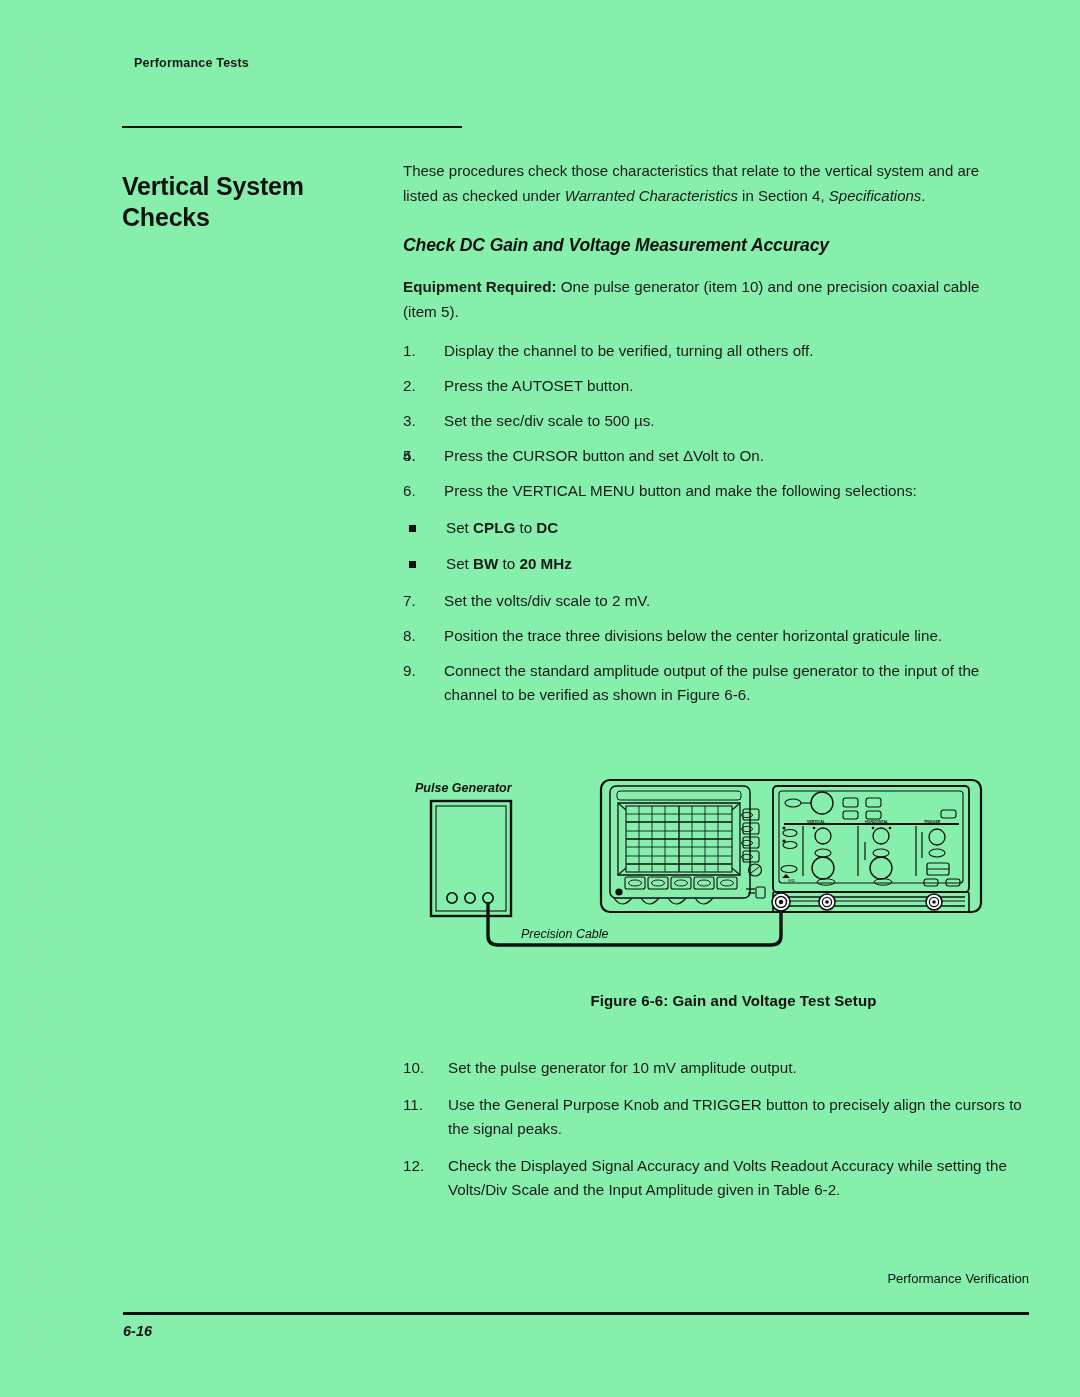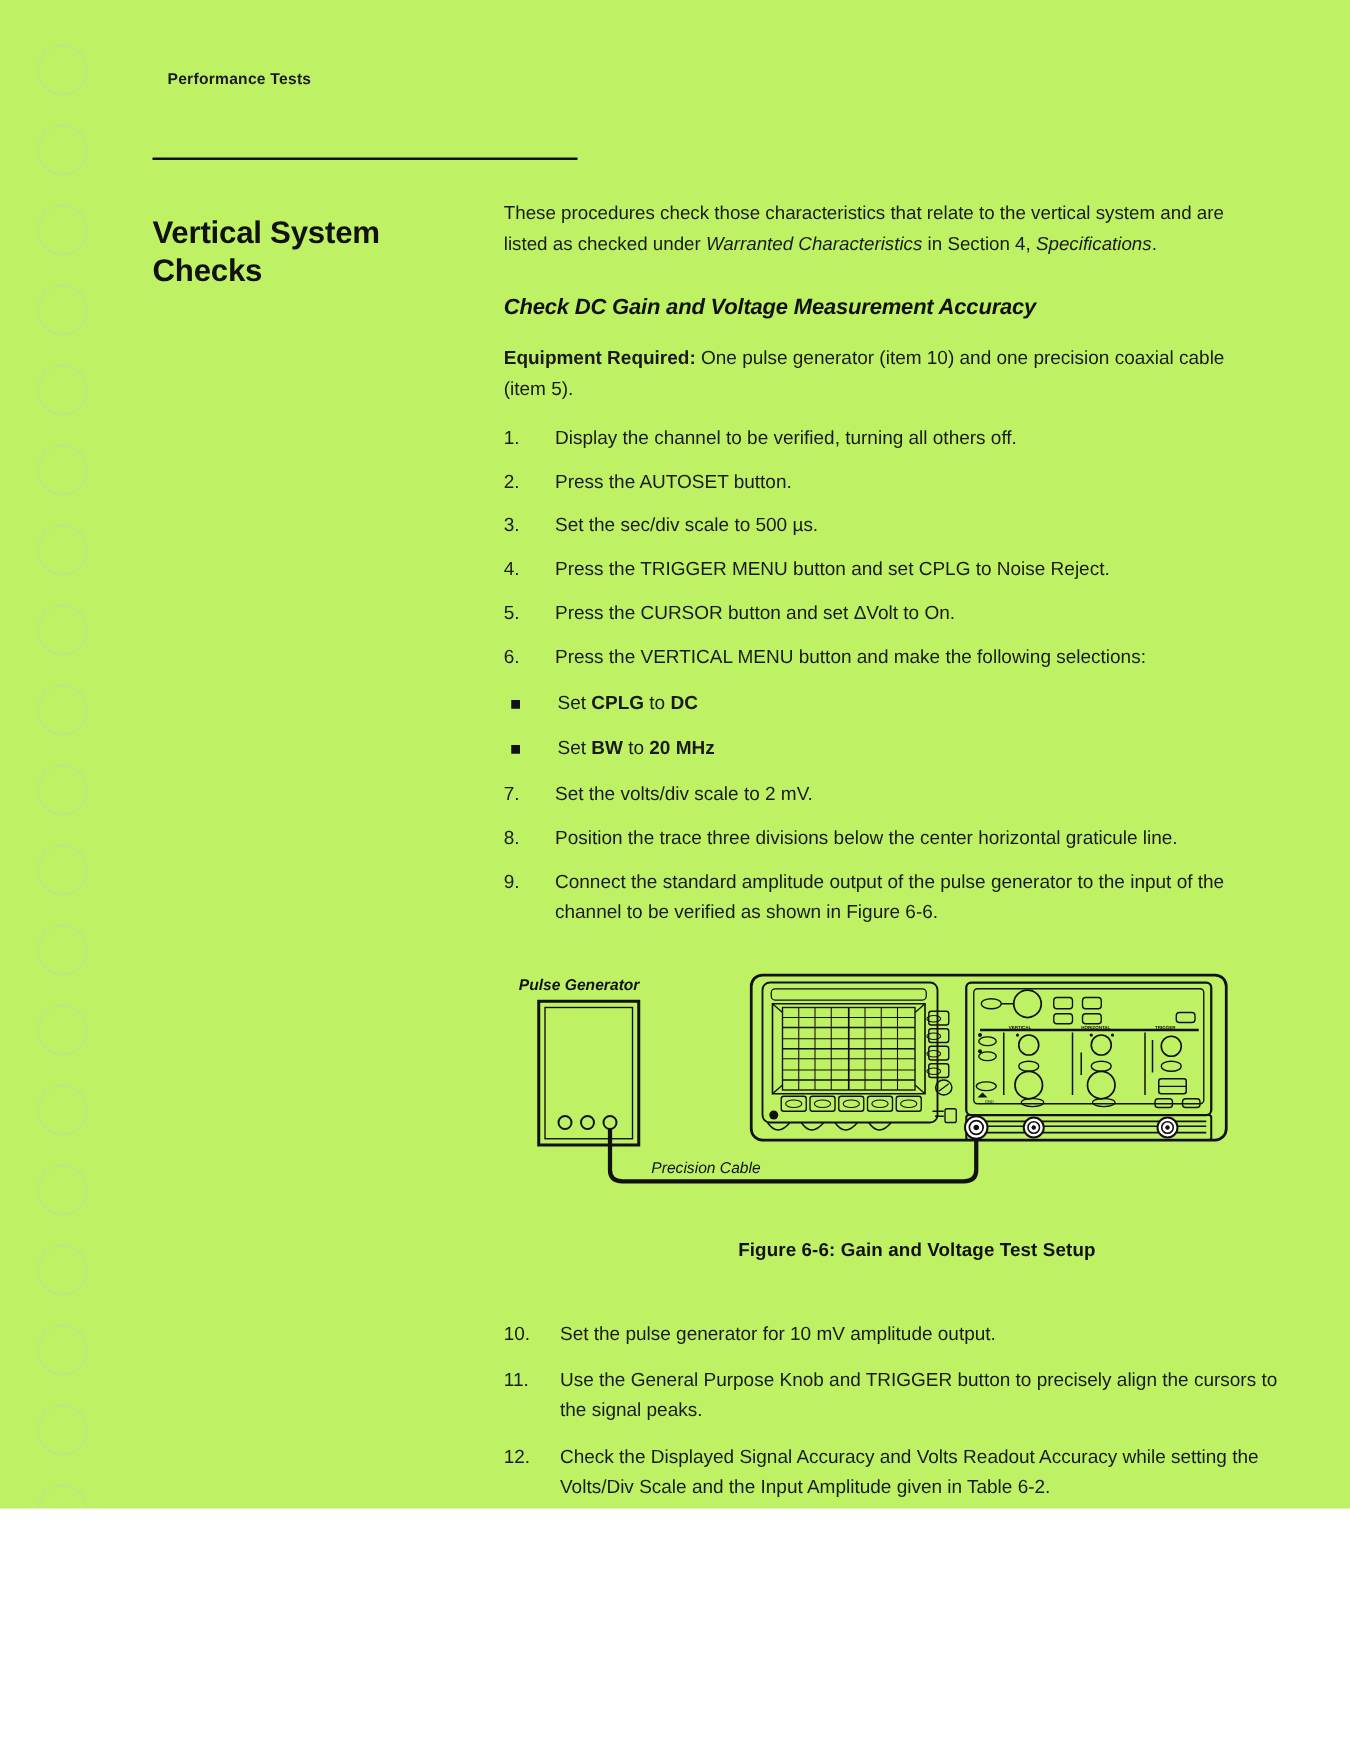--- a/index.html
+++ b/index.html
@@ -9,23 +9,23 @@
     background: #ffffff;
   }
   body {
     font-family: "Liberation Sans", sans-serif;
     color: #111111;
     -webkit-font-smoothing: antialiased;
   }
   .page {
     position: relative;
     width: 1080px;
-    height: 1207px;
+    height: 1397px;
     overflow: hidden;
-    background: #bef264;
+    background: #86efac;
   }
 
   
   .holes {
     position: absolute;
     left: 30px;
     top: 36px;
     width: 56px;
     height: 1320px;
   }
@@ -262,21 +262,20 @@
         <li class="step">
         <span class="num">2.</span>
         <span class="txt">Press the <b>AUTOSET</b> button.</span>
       </li>
         <li class="step">
         <span class="num">3.</span>
         <span class="txt">Set the sec/div scale to 500 µs.</span>
       </li>
         <li class="step">
         <span class="num">4.</span>
-        <span class="txt">Press the <b>TRIGGER MENU</b> button and set <b>CPLG</b> to <b>Noise Reject</b>.</span>
       </li>
         <li class="step">
         <span class="num">5.</span>
         <span class="txt">Press the <b>CURSOR</b> button and set <b>ΔVolt</b> to <b>On</b>.</span>
       </li>
         <li class="step">
         <span class="num">6.</span>
         <span class="txt">Press the <b>VERTICAL MENU</b> button and make the following selections:</span>
       </li>
     </ol>

